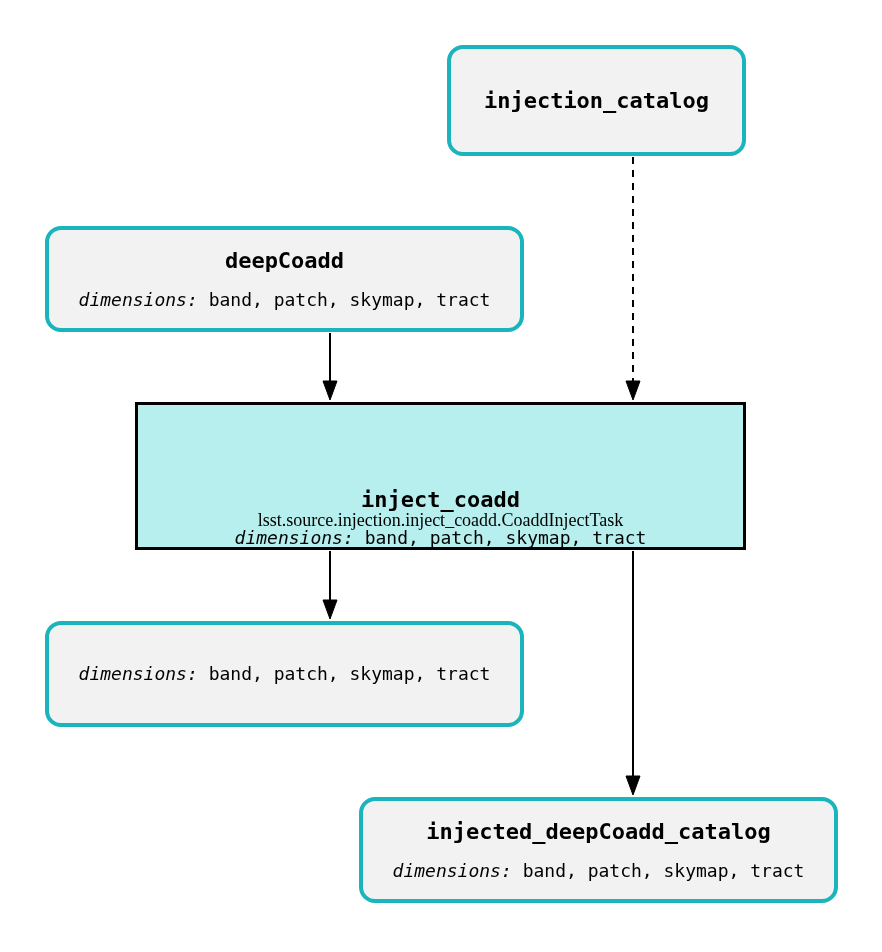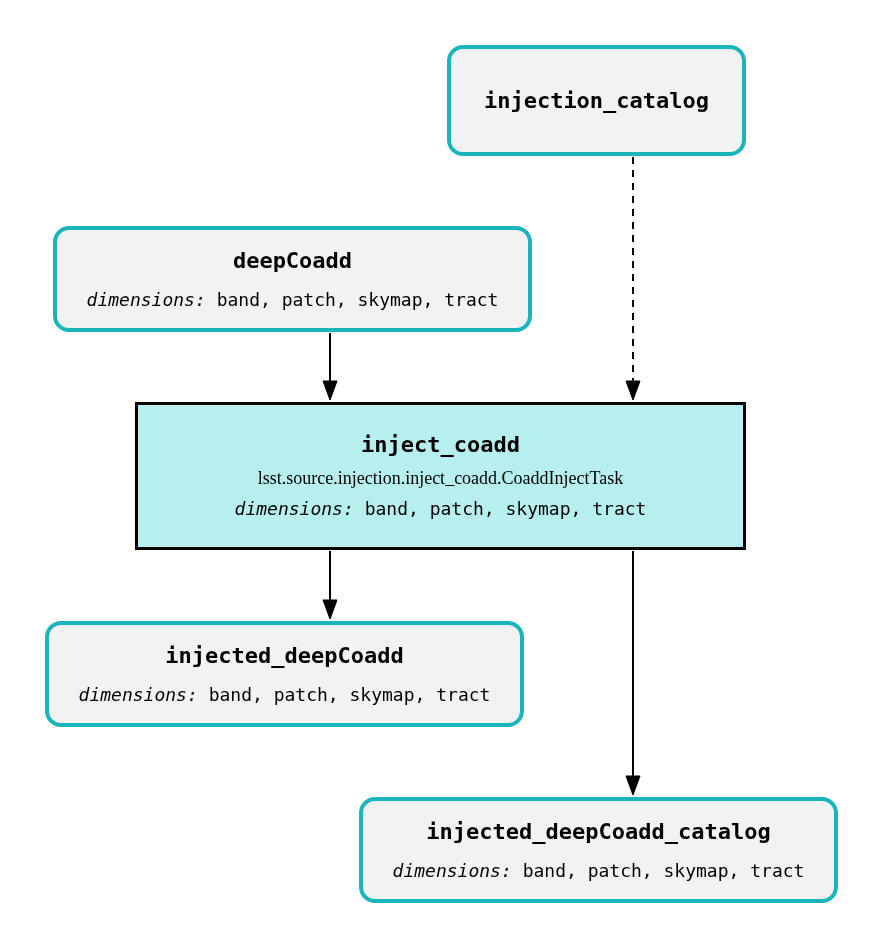--- a/index.html
+++ b/index.html
@@ -42,21 +42,22 @@
   }
   .node.dataset {
     background: var(--dataset-fill);
     border: 4px solid var(--dataset-border);
     border-radius: 16px;
   }
   .node.task {
     background: var(--task-fill);
     border: 3px solid var(--task-border);
     border-radius: 0;
-    gap: 13px;
+    gap: 0;
+    justify-content: flex-end;
   }
   .node .title {
     font-size: 22px;
     font-weight: bold;
     line-height: 1;
     white-space: nowrap;
   }
   .node .task-class {
     font-size: 18px;
     line-height: 1;
@@ -65,21 +66,21 @@
   }
   .node .dims {
     font-size: 18px;
     line-height: 1;
     white-space: nowrap;
   }
   .node .dims .dim-label { font-style: italic; }
 
   
   #n-injection-catalog         { left: 447px; top: 45px;  width: 299px; height: 111px; }
-  #n-deepCoadd                 { left: 53px;  top: 226px; width: 479px; height: 106px; }
+  #n-deepCoadd                 { left: 45px;  top: 226px; width: 479px; height: 106px; }
   #n-inject-coadd              { left: 135px; top: 402px; width: 611px; height: 148px; }
   #n-injected-deepCoadd        { left: 45px;  top: 621px; width: 479px; height: 106px; }
   #n-injected-deepCoadd-catalog{ left: 359px; top: 797px; width: 479px; height: 106px; }
 </style>
 </head>
 <body>
 
 <div class="canvas">
 
   <svg class="edges" viewBox="0 0 882 952" xmlns="http://www.w3.org/2000/svg">
@@ -120,21 +121,20 @@
   <div class="node task" id="n-inject-coadd">
     <div class="title">inject_coadd</div>
     <div class="task-class">lsst.source.injection.inject_coadd.CoaddInjectTask</div>
     <div class="dims">
       <span class="dim-label">dimensions:</span>
       <span class="dim-values">band, patch, skymap, tract</span>
     </div>
   </div>
 
   <div class="node dataset" id="n-injected-deepCoadd">
-    <div class="title">injected_deepCoadd</div>
     <div class="dims">
       <span class="dim-label">dimensions:</span>
       <span class="dim-values">band, patch, skymap, tract</span>
     </div>
   </div>
 
   <div class="node dataset" id="n-injected-deepCoadd-catalog">
     <div class="title">injected_deepCoadd_catalog</div>
     <div class="dims">
       <span class="dim-label">dimensions:</span>

